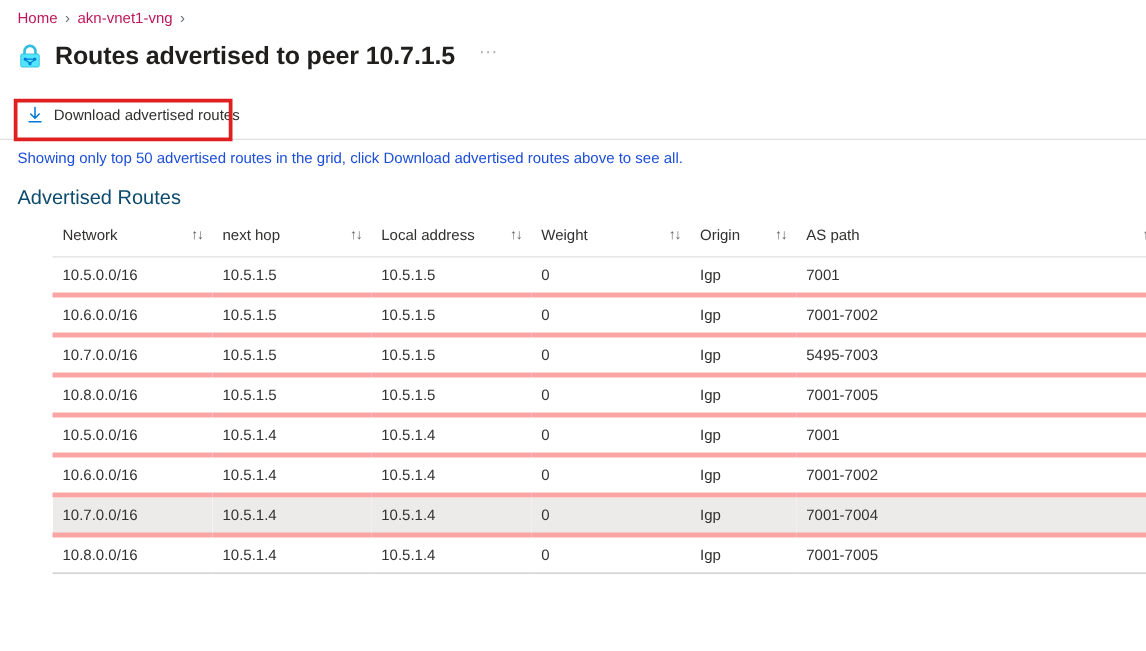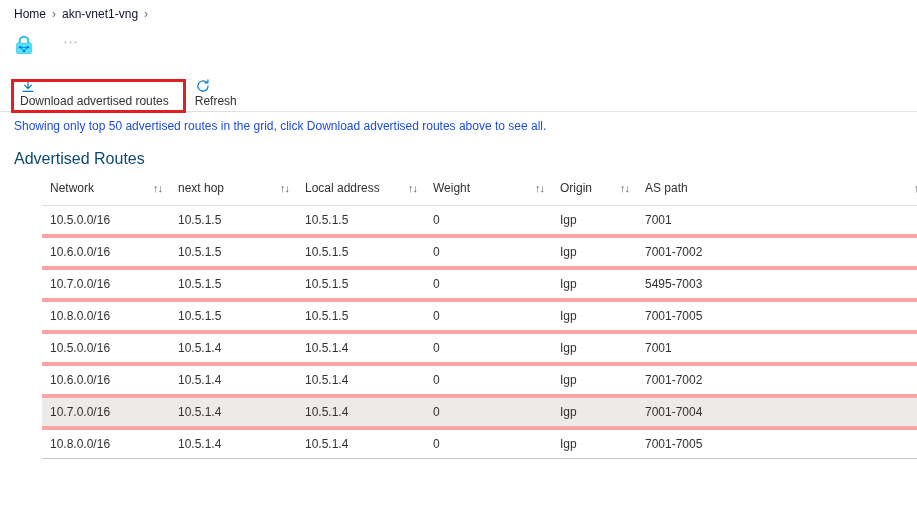--- a/index.html
+++ b/index.html
@@ -21,21 +21,21 @@
   
   .breadcrumb {
     padding: 6px 0 0 14px;
     font-size: 12px;
     line-height: 16px;
     display: flex;
     align-items: center;
     height: 22px;
   }
   .crumb-link {
-    color: #0f172a;
+    color: #be185d;
     text-decoration: none;
     cursor: pointer;
     white-space: nowrap;
   }
   .crumb-sep {
     color: #6b7075;
     margin: 0 6px;
     font-size: 12px;
     user-select: none;
   }
@@ -81,30 +81,30 @@
     margin-top: 12px;
   }
   .cmdbar {
     display: flex;
     align-items: center;
     height: 32px;
     padding-left: 18px;
   }
   .cmd-btn {
     display: flex;
+    align-items: center;
     height: 28px;
     padding: 0 10px 0 2px;
     font-size: 12px;
     color: #323130;
     background: transparent;
     border: none;
     cursor: pointer;
     white-space: nowrap;
     font-family: "Liberation Sans", sans-serif;
-    flex-direction: column;
   }
   .cmd-icon {
     width: 16px;
     height: 16px;
     margin-right: 7px;
     flex: 0 0 16px;
     display: block;
   }
   .cmd-gap { width: 14px; }
 
@@ -212,46 +212,38 @@
     <svg width="24" height="24" viewBox="0 0 24 24" aria-hidden="true">
       <path d="M7.6 10.4V8.1a4.4 4.4 0 0 1 8.8 0v2.3" fill="none" stroke="#32bedd" stroke-width="2.1"></path>
       <rect x="4.6" y="10.2" width="14.8" height="10.4" rx="1.1" fill="#50e6ff"></rect>
       <rect x="4.6" y="10.2" width="14.8" height="10.4" rx="1.1" fill="none" stroke="#32bedd" stroke-width="0.7"></rect>
       <circle cx="8.2" cy="14.3" r="1.25" fill="#0078d4"></circle>
       <circle cx="15.8" cy="14.3" r="1.25" fill="#0078d4"></circle>
       <circle cx="12" cy="17.9" r="1.25" fill="#0078d4"></circle>
       <path d="M8.6 15.2 11.6 17.2M15.4 15.2 12.4 17.2M8.2 14.3h7.6" stroke="#0078d4" stroke-width="0.9" fill="none"></path>
     </svg>
   </span>
+  <h1 class="page-title">Routes advertised to peer 10.7.1.5</h1>
   <span class="ellipsis-btn">⋯</span>
 </div>
 
 <div class="cmdbar-wrap">
   <div class="cmdbar">
 
     <button class="cmd-btn">
       <span class="cmd-icon">
         <svg width="16" height="16" viewBox="0 0 16 16" aria-hidden="true">
           <path d="M8 2v8.2M4.6 7.2 8 10.6l3.4-3.4M3.2 13.4h9.6" fill="none" stroke="#0078d4" stroke-width="1.2" stroke-linecap="round" stroke-linejoin="round"></path>
         </svg>
       </span>
       <span>Download advertised routes</span>
     </button>
 
     <span class="cmd-gap"></span>
 
-    <button class="cmd-btn">
-      <span class="cmd-icon">
-        <svg width="16" height="16" viewBox="0 0 16 16" aria-hidden="true">
-          <path d="M13.1 8a5.1 5.1 0 1 1-1.6-3.7" fill="none" stroke="#0078d4" stroke-width="1.2" stroke-linecap="round"></path>
-          <path d="M12.9 1.9v2.9h-2.9" fill="none" stroke="#0078d4" stroke-width="1.2" stroke-linecap="round" stroke-linejoin="round"></path>
-        </svg>
-      </span>
-      <span>Refresh</span>
-    </button>
 
   </div>
   <div class="red-box"></div>
   <div class="cmd-divider"></div>
 </div>
 
 <div class="info-text">Showing only top 50 advertised routes in the grid, click Download advertised routes above to see all.</div>
 
 <div class="grid-label">Advertised Routes</div>
 

